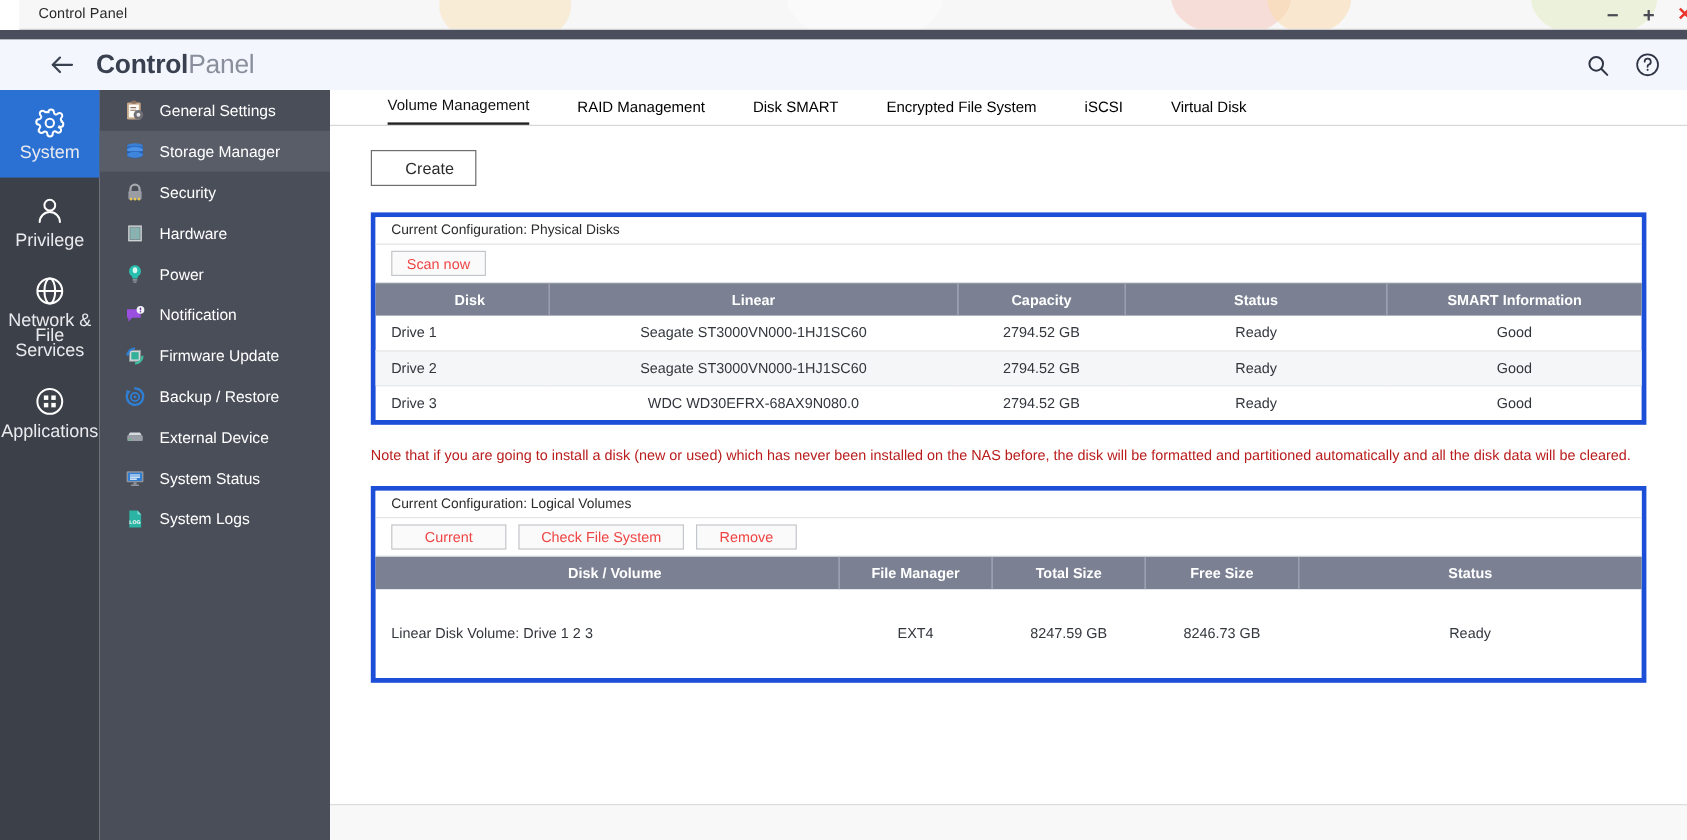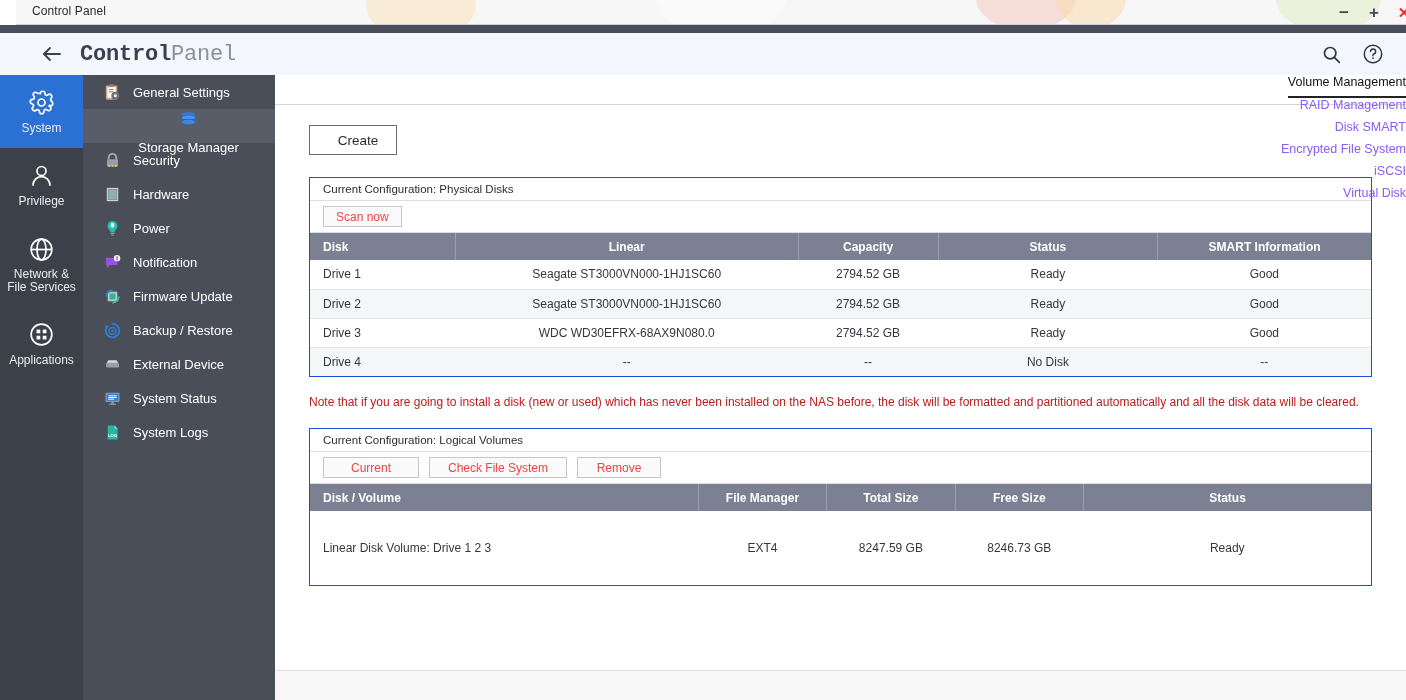--- a/index.html
+++ b/index.html
@@ -36,83 +36,83 @@
   
   .darkstrip { position:absolute; left:0; top:25px; width:1406px; height:8px; background:#4a4d5c; }
 
   
   .apphdr {
     position:absolute; left:0; top:33px; width:1406px; height:42px;
     background:#f3f6fd; display:flex; align-items:center;
   }
   .back-arrow { margin-left:40px; width:24px; height:24px; color:#39404f; cursor:pointer;
                 display:flex; align-items:center; justify-content:center; }
-  .apptitle { margin-left:16px; font-size:22px; color:#8a8f9c; letter-spacing:-.2px;font-family:Liberation Mono, monospace; }
+  .apptitle { margin-left:16px; font-size:22px; color:#8a8f9c; letter-spacing:-.2px; }
   .apptitle b { color:#39404f; font-weight:700; }
   .hdr-icons { margin-left:auto; margin-right:22px; display:flex; align-items:center; gap:20px; }
   .hdr-ico { width:22px; height:22px; color:#2f3545; cursor:pointer; display:flex; align-items:center; justify-content:center;}
 
   
   .rail {
     position:absolute; left:0; top:75px; width:83px; height:625px;
     background:#3c4049;
   }
   .rail-item {
     width:83px; height:73px; display:flex; flex-direction:column;
     align-items:center; justify-content:center; gap:5px;
     color:#e9eaee; cursor:pointer;
   }
   .rail-item.active { background:#2a71d3; }
   .rail-item .rl-ico { width:28px; height:28px; display:flex; align-items:center; justify-content:center; }
-  .rail-item .rl-lbl { font-size:12px; line-height:12.5px; text-align:center; font-weight:400;}
+  .rail-item .rl-lbl { font-size:15px; line-height:12.5px; text-align:center; font-weight:400;}
   .rail-item.tall { height:86px; }
 
   
   .submenu {
     position:absolute; left:83px; top:75px; width:192px; height:625px;
     background:#4a4e58;
   }
   .sub-item {
     height:34px; display:flex; align-items:center; gap:11px;
     padding-left:19px; color:#ffffff; font-size:13px; cursor:pointer;
   }
-  .sub-item.active { background:#585d68;flex-direction:column; }
+  .sub-item.active { background:#585d68; }
   .sub-ico { width:20px; height:20px; flex:0 0 20px; display:flex; align-items:center; justify-content:center; }
 
   
   .content { position:absolute; left:275px; top:75px; width:1131px; height:625px; background:#fff; }
 
-  .tabs { position:relative; height:30px; border-bottom:1px solid #d7d7d7; display:flex; align-items:flex-end;flex-direction:column; }
-  .tab { font-size:12.5px; color:#8b5cf6; padding:0 0 8px 0; margin-right:0; cursor:pointer; white-space:nowrap; }
+  .tabs { position:relative; height:30px; border-bottom:1px solid #d7d7d7; display:flex; align-items:flex-end; }
+  .tab { font-size:12.5px; color:#000000; padding:0 0 8px 0; margin-right:0; cursor:pointer; white-space:nowrap; }
   .tab.active { color:#111; border-bottom:2px solid #222; padding-bottom:7px; }
 
   .panel { padding: 20px 34px 0 34px; }
 
   .btn {
     display:inline-flex; align-items:center; justify-content:center;
     border:1px solid #6d6d6d; background:#fff; color:#2b2b2b;
     font-size:13.5px; font-family:"Liberation Sans", sans-serif; cursor:pointer;
   }
   .btn-create { width:88px; height:30px;padding-left:10px; }
 
-  .card { border:1px solid #1d4ed8; margin-top:22px; }
+  .card { border:4px solid #1d4ed8; margin-top:22px; }
   .card-title { height:23px; display:flex; align-items:center; padding-left:13px;
                 font-size:11.5px; color:#2d2d2d; border-bottom:1px solid #dcdee1; background:#fff; }
   .card-tools { height:32px; display:flex; align-items:center; gap:10px; padding-left:13px;
                 border-bottom:1px solid #dcdee1; background:#fff; }
   .btn-sm { height:21px; border:1px solid #c3c6ca; background:#fafafa; color:#ef4444;
             font-size:12px; padding:0 12px; cursor:default; }
 
   table.grid { width:100%; border-collapse:collapse; table-layout:fixed; }
   table.grid th {
     background:#7b8193; color:#fff; font-size:12px; font-weight:bold;
     height:27px; border-right:1px solid #9aa0b0; text-align:center;
   }
   table.grid th:last-child { border-right:none; }
-  table.grid th.left { text-align:left; padding-left:13px; }
+  table.grid th.left { text-align:center; padding-left:13px; }
   table.grid td {
     height:29px; font-size:12px; color:#33373d; text-align:center;
     border-bottom:1px solid #e3e5e8;
   }
   table.grid td.left { text-align:left; padding-left:13px;margin-top:33px; }
   table.grid tr.alt td { background:#f5f6f7; }
   table.grid tr:last-child td { border-bottom:none; }
   .ok { color:#1b8f27; }
 
   .note { margin-top:17px; font-size:12px; color:#b91c1c; line-height:16px; }
@@ -405,27 +405,20 @@
               <td>2794.52 GB</td>
               <td>Ready</td>
               <td class="ok">Good</td>
             </tr>
             <tr>
               <td class="left">Drive 3</td>
               <td>WDC WD30EFRX-68AX9N080.0</td>
               <td>2794.52 GB</td>
               <td>Ready</td>
               <td class="ok">Good</td>
-            </tr>
-            <tr class="alt">
-              <td class="left">Drive 4</td>
-              <td>--</td>
-              <td>--</td>
-              <td>No Disk</td>
-              <td>--</td>
             </tr>
           </tbody>
         </table>
       </div>
 
       <div class="note">Note that if you are going to install a disk (new or used) which has never been installed on the NAS before, the disk will be formatted and partitioned automatically and all the disk data will be cleared.</div>
 
       
       <div class="card" style="margin-top:18px;">
         <div class="card-title">Current Configuration: Logical Volumes</div>

